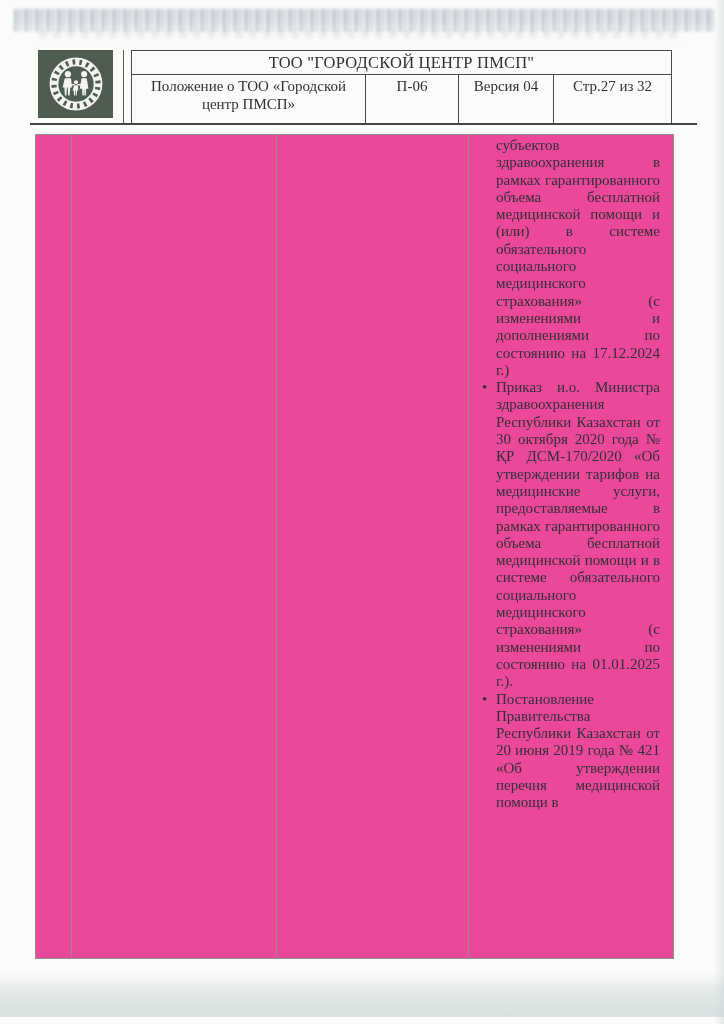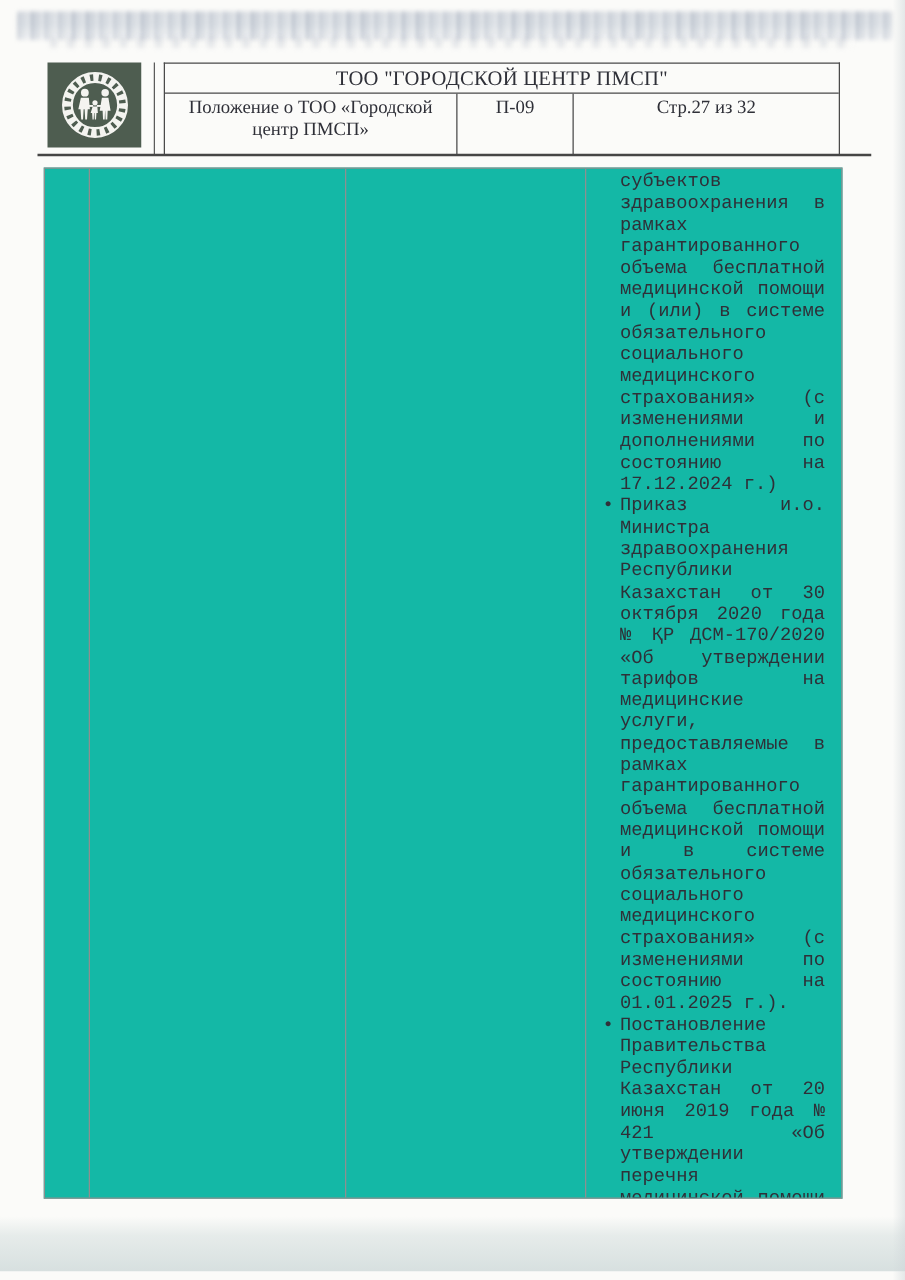--- a/index.html
+++ b/index.html
@@ -80,22 +80,21 @@
   .hcell.c4{flex:1;}
   .header-underline{
     position:absolute;left:30px;top:123px;width:667px;height:2px;
     background:#454545;
   }
   
   .main-table{
     position:absolute;left:35px;top:134px;width:637px;height:823px;
     border:1px solid #8f8f8f;
     display:flex;
-    background:#14b8a6;
-    font-family:Liberation Mono, monospace;
+    background:#ec4899;
   }
   .mcol{height:100%;box-sizing:border-box;}
   .mcol+.mcol{border-left:1px solid #8f8f8f;}
   .col-index{width:35px;flex:0 0 35px;}
   .col-2{width:205px;flex:0 0 205px;}
   .col-3{width:192px;flex:0 0 192px;}
   .col-acts{
     flex:1;overflow:hidden;
     padding:2px 13px 0 27px;
     font-size:15px;line-height:17.3px;
@@ -142,21 +141,22 @@
           <rect x="41" y="50" width="6.5" height="2.6"></rect>
           <rect x="52.5" y="50" width="7.5" height="2.6"></rect>
         </g>
       </svg>
     </div>
   </div>
   <div class="header-right">
     <div class="header-title-row">ТОО "ГОРОДСКОЙ ЦЕНТР ПМСП"</div>
     <div class="header-info-row">
       <div class="hcell c1">Положение о ТОО «Городской центр ПМСП»</div>
-      <div class="hcell c2">П-09</div>
+      <div class="hcell c2">П-06</div>
+      <div class="hcell c3">Версия  04</div>
       <div class="hcell c4">Стр.27 из 32</div>
     </div>
   </div>
 </div>
 <div class="header-underline"></div>
 
 <div class="main-table">
   <div class="mcol col-index"></div>
   <div class="mcol col-2"></div>
   <div class="mcol col-3"></div>

